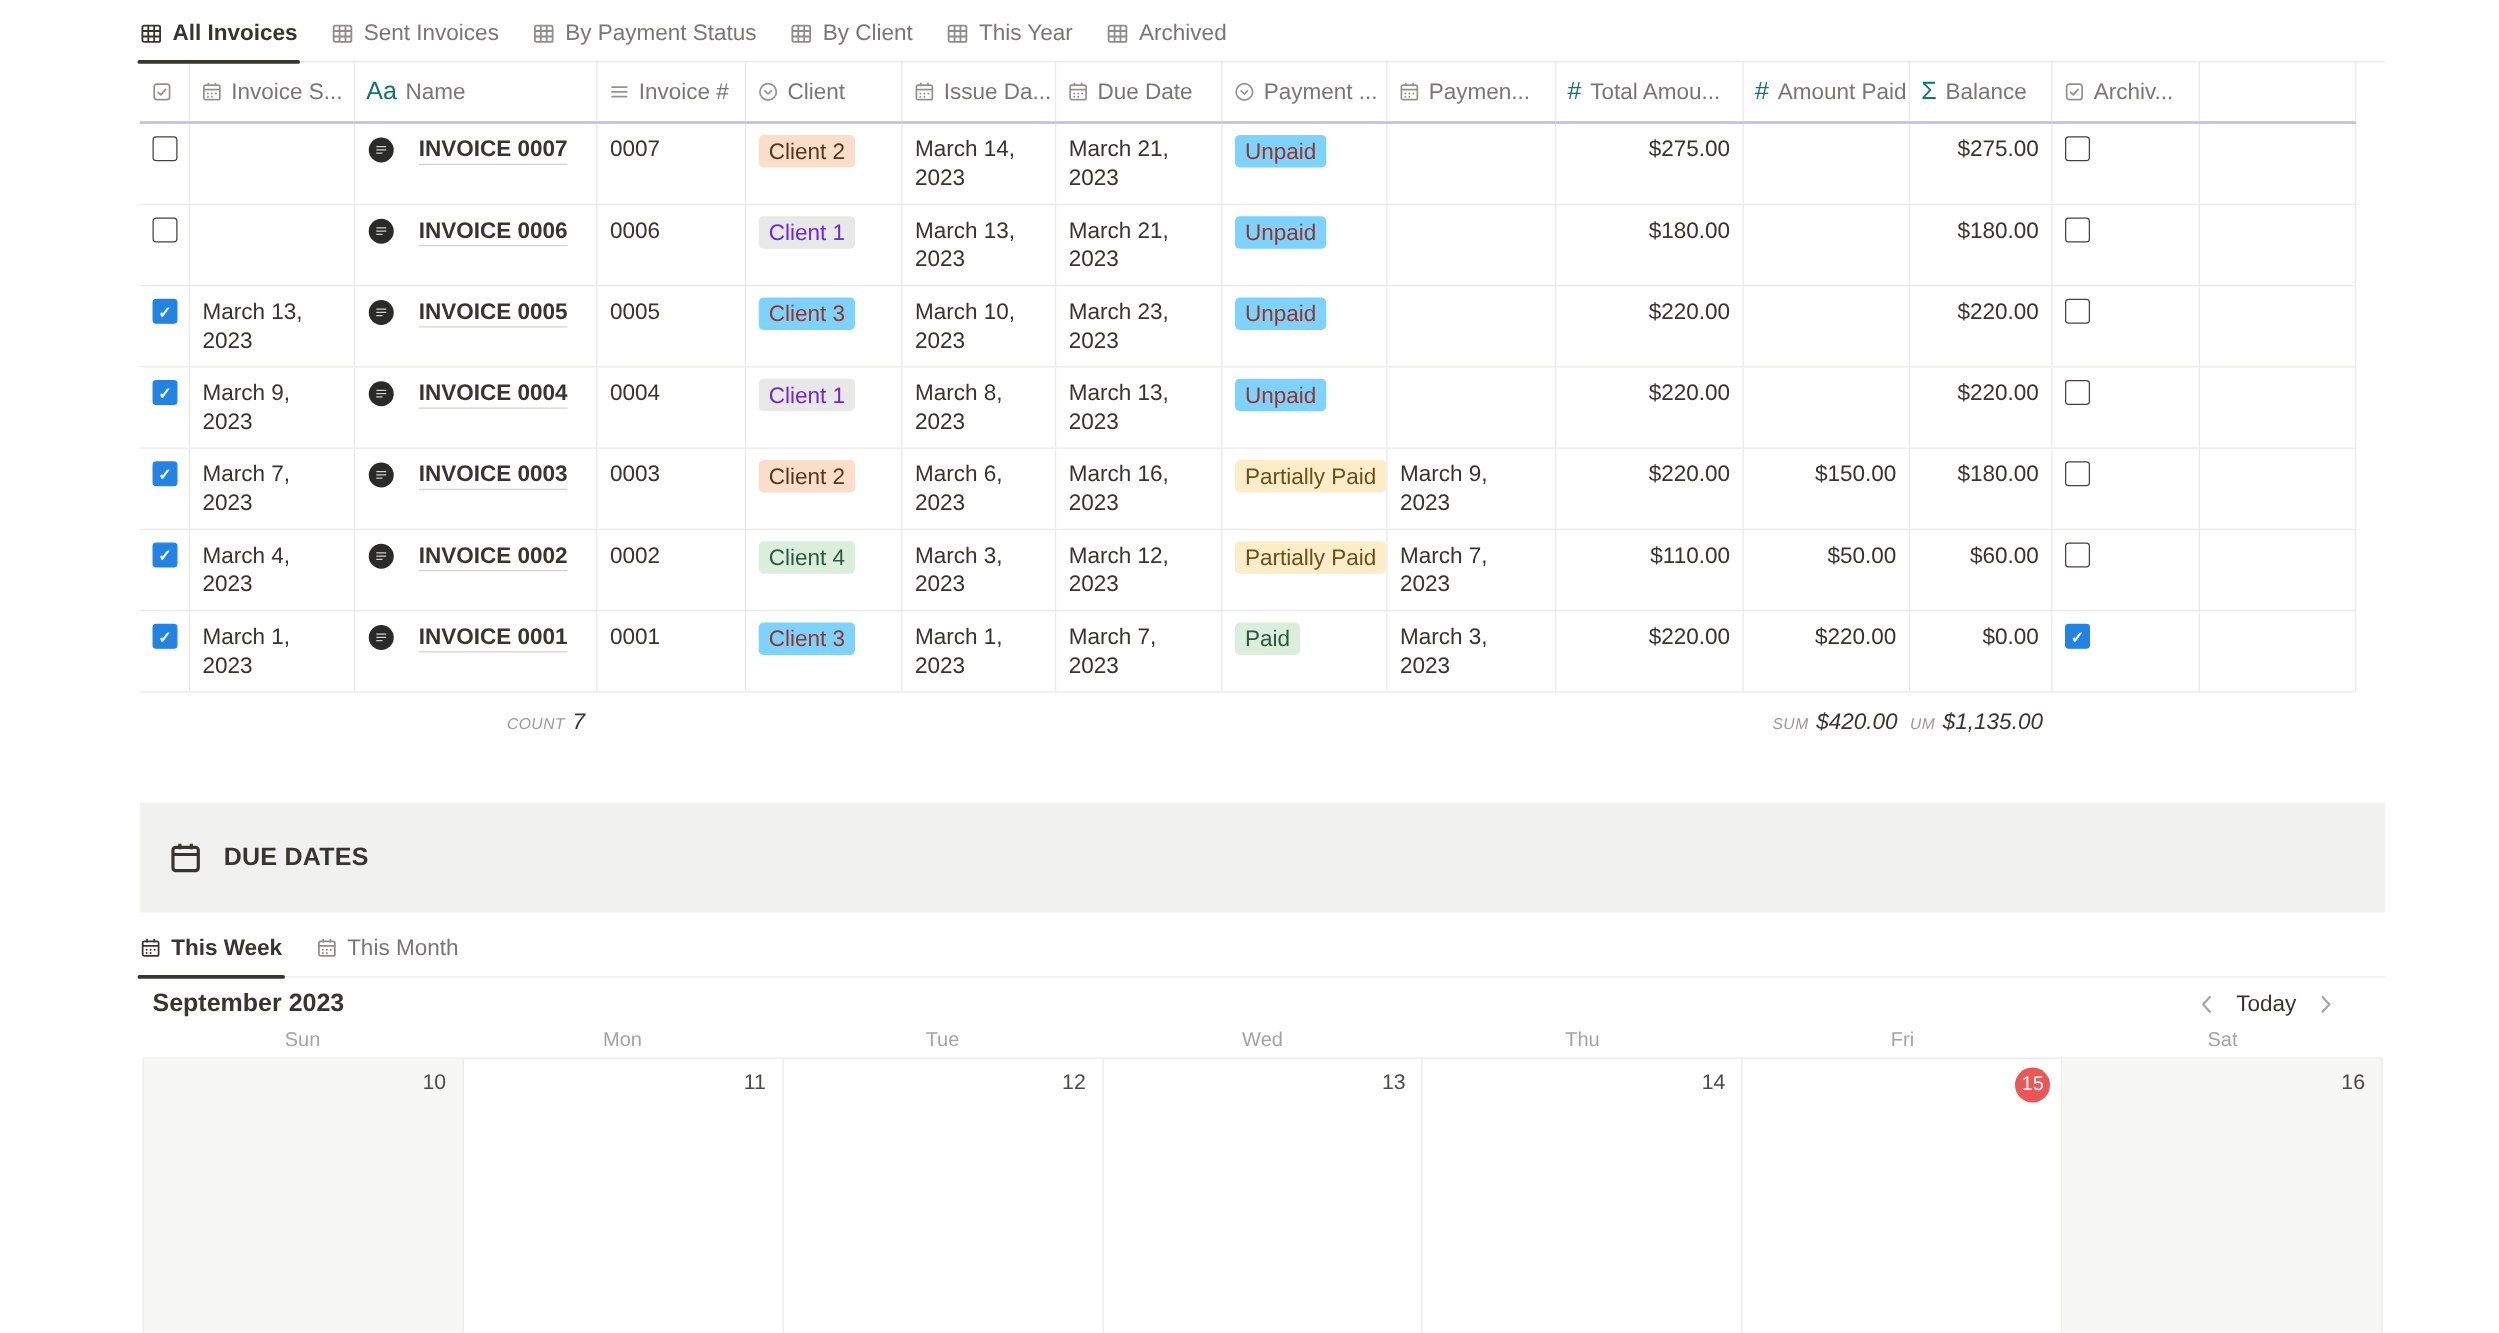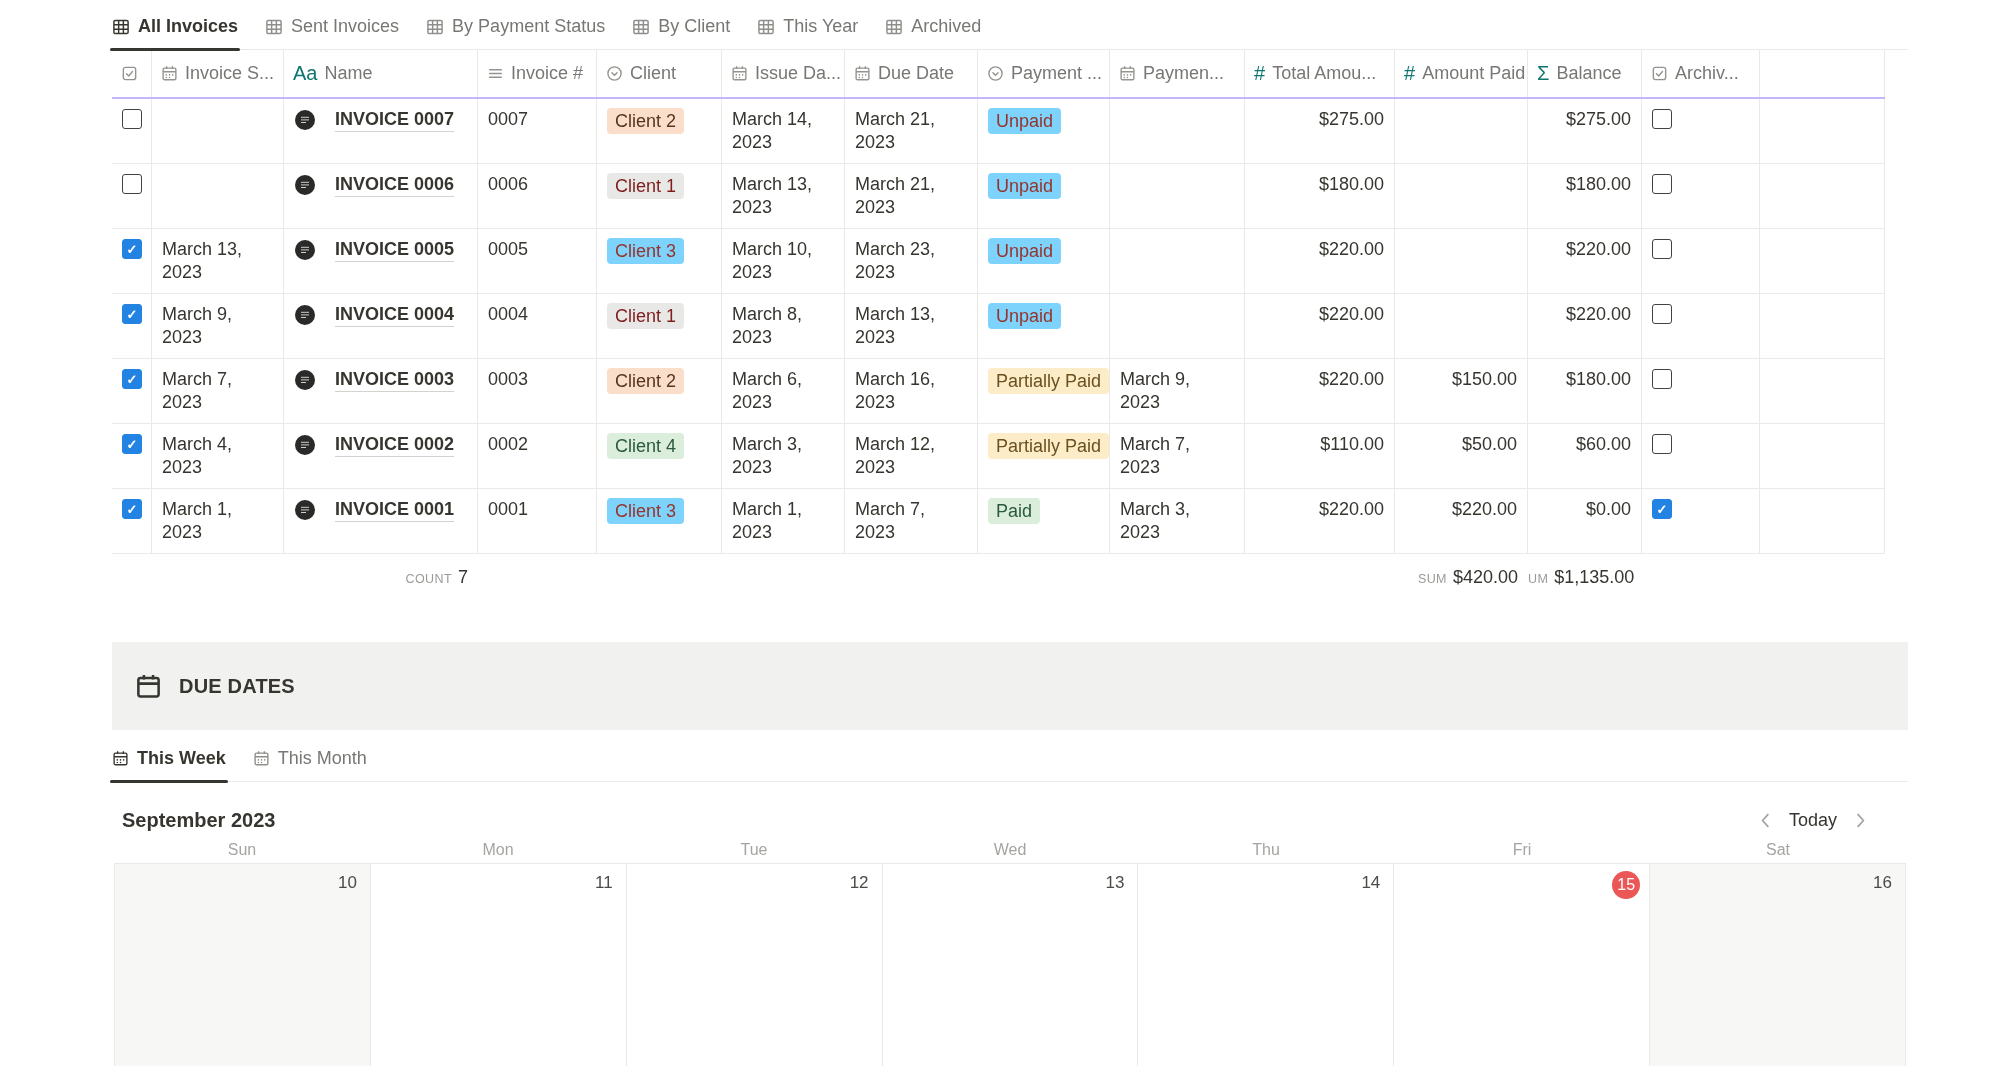--- a/index.html
+++ b/index.html
@@ -40,43 +40,43 @@
   .cb.on{background:#2383e2;border-color:#2383e2;}
   .cb.on::after{content:"✓";color:#fff;font-size:13px;font-weight:700;line-height:1;}
   .datecell{white-space:pre-line;}
   .namecell{display:flex;gap:19px;align-items:flex-start;}
   .badge{flex:none;display:flex;margin-top:1px;}
   .ilink{font-weight:700;color:#37352f;text-decoration:none;white-space:nowrap;
     border-bottom:1.5px solid #d4d2cc;cursor:pointer;}
   .num{text-align:right;}
   .tag{display:inline-block;padding:1px 8px;border-radius:4px;white-space:nowrap;line-height:24px;}
   .tag-orange{background:#fadec9;color:#57351f;}
-  .tag-gray{background:#e8e8e6;color:#7f1d1d;}
+  .tag-gray{background:#e8e8e6;color:#6d28d9;}
   .tag-red{background:#7dd3fc;color:#96342b;}
   .tag-green{background:#dbeddb;color:#2b593f;}
   .tag-yellow{background:#fdecc8;color:#6b501f;}
 
-  .tfoot{display:flex;padding-top:13px;height:35px;}
+  .tfoot{display:flex;padding-top:13px;height:35px;font-style:italic;}
   .fcell{box-sizing:border-box;text-align:right;padding-right:10px;white-space:nowrap;cursor:pointer;}
   .f-count{width:366px;}
   .f-sum{width:1050px;}
   .f-sum2{width:114px;}
   .flabel{font-size:12.5px;color:#9b9a97;letter-spacing:.4px;}
   .fval{font-size:18px;color:#37352f;margin-left:6px;}
 
   
   .spacer{height:40px;}
   .duebar{width:1796px;height:88px;background:#f1f1ef;display:flex;align-items:center;
     gap:17px;box-sizing:border-box;padding-left:23px;}
   .duebar .dtitle{font-weight:700;font-size:20px;letter-spacing:.2px;}
   .sub-tabs{display:flex;gap:27px;width:1796px;margin-top:10px;padding:8px 0 12px;
     border-bottom:1px solid #e9e9e7;}
 
   
-  .cal-header{width:1794px;margin-top:22px;height:32px;display:flex;align-items:center;position:relative;text-align:right;}
+  .cal-header{width:1794px;margin-top:5px;height:32px;display:flex;align-items:center;position:relative;text-align:right;}
   .cal-month{font-weight:700;font-size:20px;margin-left:10px;}
   .cal-nav{position:absolute;right:36px;display:flex;align-items:center;gap:14px;}
   .cal-nav .chev{display:flex;color:#a5a4a1;cursor:pointer;}
   .cal-today{color:#37352f;font-weight:500;cursor:pointer;}
   .weekday-row{width:1792px;margin-left:2px;display:flex;height:27px;align-items:center;}
   .weekday{flex:1;text-align:center;color:#a5a4a1;font-size:16px;}
   .cal-grid{width:1792px;margin-left:2px;display:flex;border-top:1px solid #e9e9e7;height:243px;}
   .day{flex:1;border-right:1px solid #e9e9e7;box-sizing:border-box;cursor:pointer;}
   .day:first-child{border-left:1px solid #e9e9e7;}
   .day.weekend{background:#f7f7f5;}

